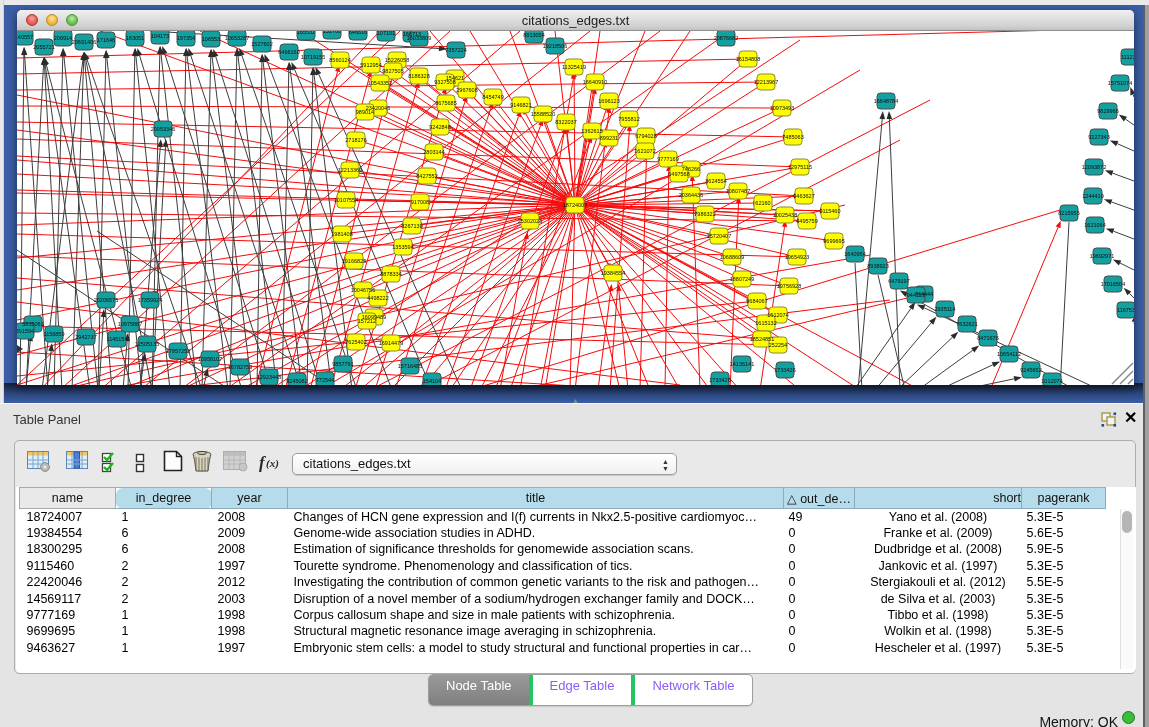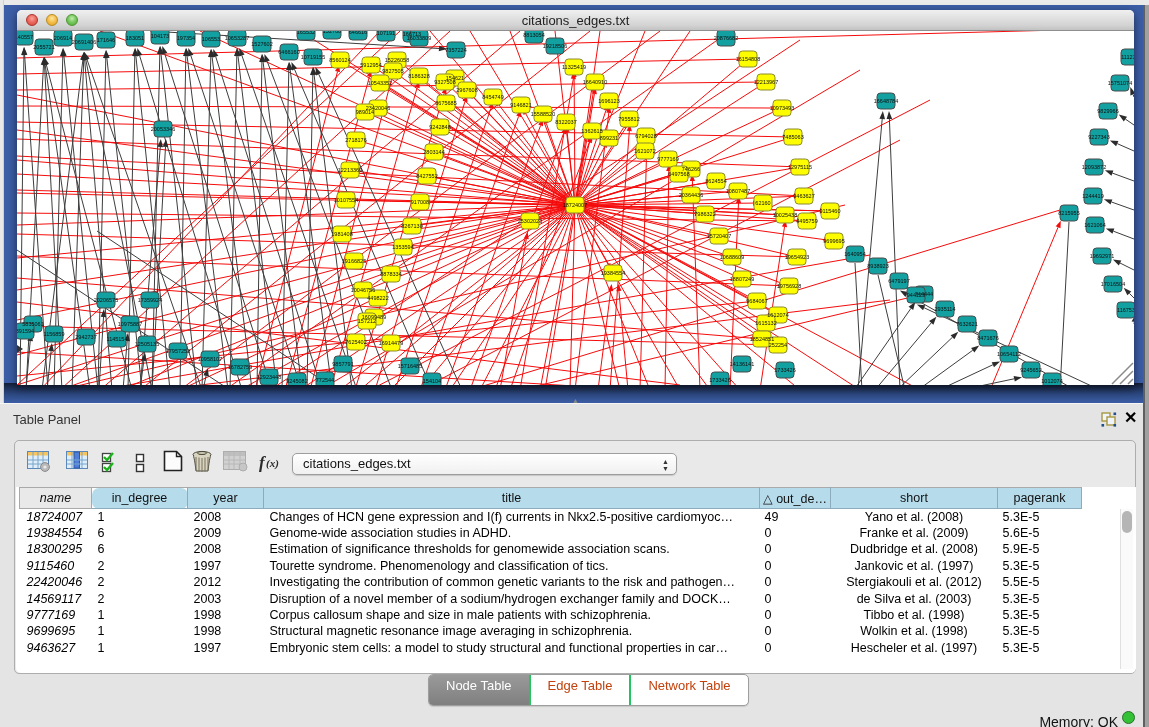--- a/index.html
+++ b/index.html
@@ -22,36 +22,36 @@
 #close-x { position:absolute; left:1124px; top:4px; font-size:16px; font-weight:bold; color:#000; }
 #tbl-box { position:absolute; left:14px; top:36px; width:1122px; height:234px; border:1px solid #adadad; border-radius:5px; background:#e9e9e9; }
 #toolbar { position:absolute; left:0; top:0; width:100%; height:44px; }
 #dropdown { position:absolute; left:277px; top:12px; width:385px; height:22px; border:1px solid #9d9d9d; border-radius:5px; background:linear-gradient(#ffffff,#f0f0f0); font-size:13px; color:#111; line-height:20px; padding-left:10px; box-shadow:0 1px 1px rgba(0,0,0,0.15); }
 #dd-ar { position:absolute; right:7px; top:4px; font-size:7px; color:#333; line-height:7px; }
 #tablewrap { position:absolute; left:1px; top:46px; width:1120px; height:186px; background:#fff; overflow:hidden; border-radius:0 0 5px 5px; }
 table#dt { border-collapse:collapse; table-layout:fixed; font-size:12.5px; margin-left:3px; }
 #dt th { background:#b6dcec; border:1px solid #8cacbe; border-top:1px solid #aaa; font-weight:normal; font-size:12.5px; color:#111; height:21px; padding:0; }
 #dt th.c-name { background:#e9e9e9; border:1px solid #a9a9a9; }
 #dt td { height:16.4px; padding:0 0 0 6px; white-space:nowrap; overflow:hidden; color:#000; border:none; }
-#dt .c-name { width:72px;font-style:italic; }
+#dt .c-name { width:96px; }
 #dt .c-ind { width:96px;border-radius:7px; }
 #dt .c-year { width:76px; }
 #dt .c-title { width:496px; }
 #dt .c-out { width:71px; }
-#dt .c-short { width:167px; }
+#dt .c-short { width:167px;text-align:right; }
 #dt .c-pr { width:84px; }
 #dt td.c-name { padding-left:7px; }
 #dt td.c-out { padding-left:5px; }
 #dt td.c-pr { padding-left:5px;margin-left:12px; }
 #dt td.c-short { text-align:center; padding:0;margin-top:24px; }
 #vsb { position:absolute; right:2px; top:68px; width:13px; height:160px; background:#fafafa; border-left:1px solid #e0e0e0; }
 #vsb .thumb { position:absolute; left:1px; top:2px; width:10px; height:22px; border-radius:5px; background:#b5b5b5; }
 
 #tabs { position:absolute; left:428px; top:270px; height:32px; display:flex; border:1px solid #9e9e9e; border-radius:5px; overflow:hidden; background:#fff; box-shadow:0 1px 1px rgba(0,0,0,0.12); }
-#tabs .tab { font-size:13px; padding:0 17px; line-height:21px; color:#c2410c; border-left:2px solid #22c55e; }
+#tabs .tab { font-size:13px; padding:0 17px; line-height:21px; color:#8b5cf6; border-left:4px solid #22c55e; }
 #tabs .tab:first-child { border-left:none; }
 #tabs .sel { background:linear-gradient(#9a9a9a,#7f7f7f); color:#fff; }
 #memory { position:absolute; right:31px; top:310px; font-size:14px; color:#111; }
 #memdot { position:absolute; right:14px; top:307px; width:13px; height:13px; border-radius:50%; background:#35c135; border:1px solid #2c6e2c; }
 
 #leftedge { position:absolute; left:0; top:0; width:4px; height:403px; background:#e8e8e8; border-right:1px solid #d0d0d0; }
 #topedge { position:absolute; left:0; top:0; width:1149px; height:5px; background:#eaeaea; }
 #rightedge { position:absolute; left:1143px; top:5px; width:6px; height:722px; background:#a0a0a0; border-left:2px solid #5f5f5f; }
 .grip { position:absolute; left:572px; top:398px; width:10px; height:6px; color:#888; font-size:7px; line-height:6px; }
 </style></head>

